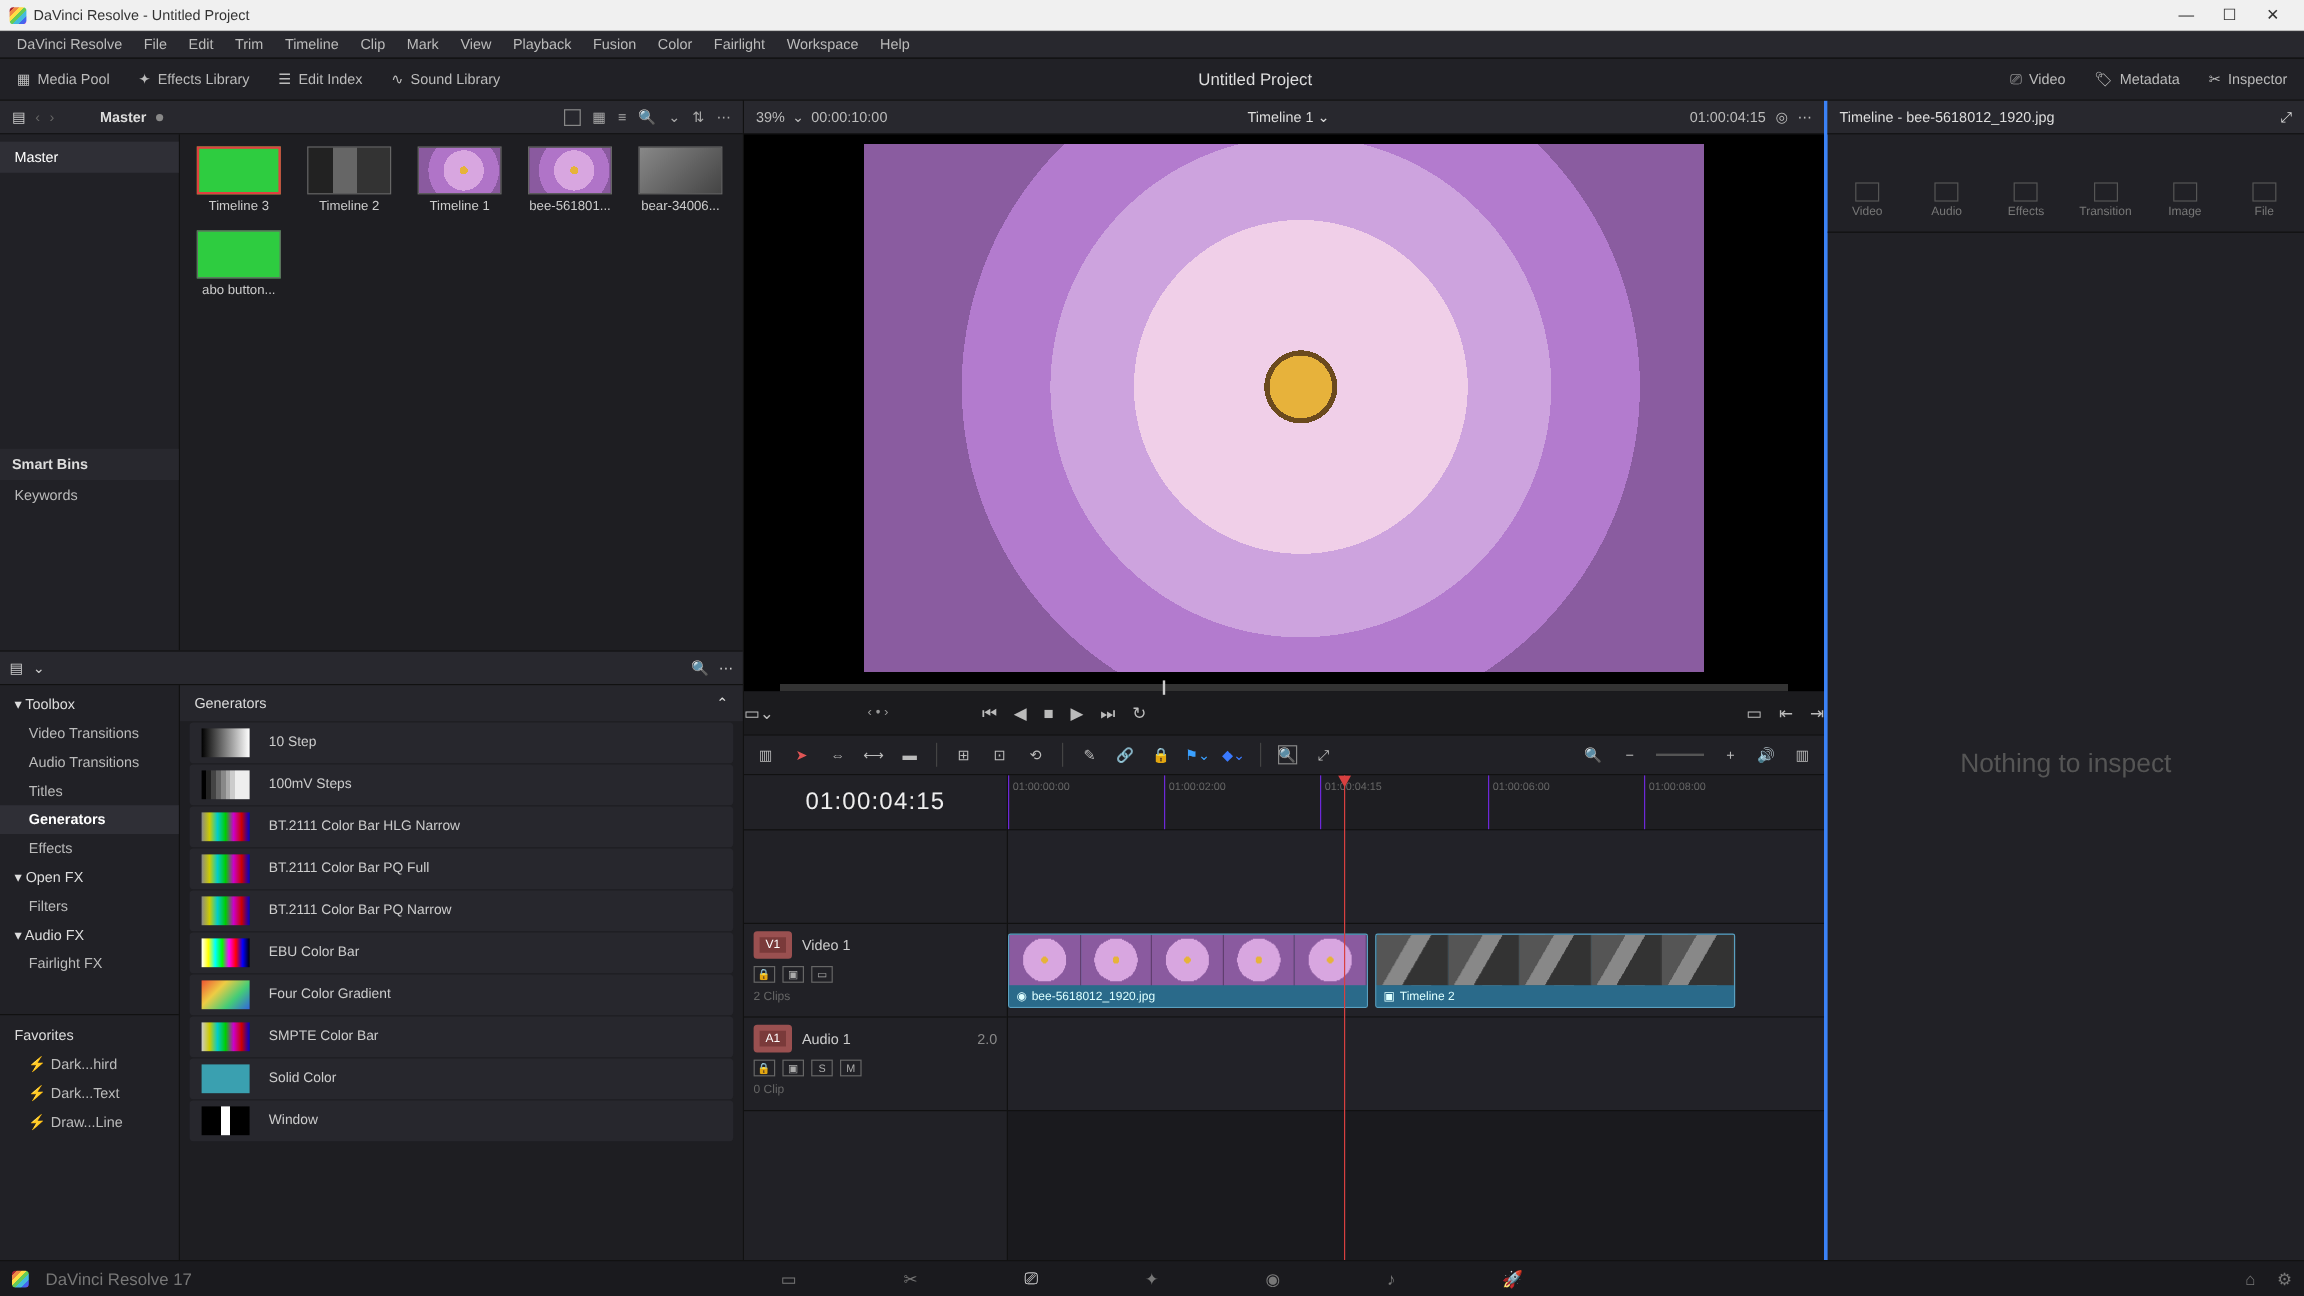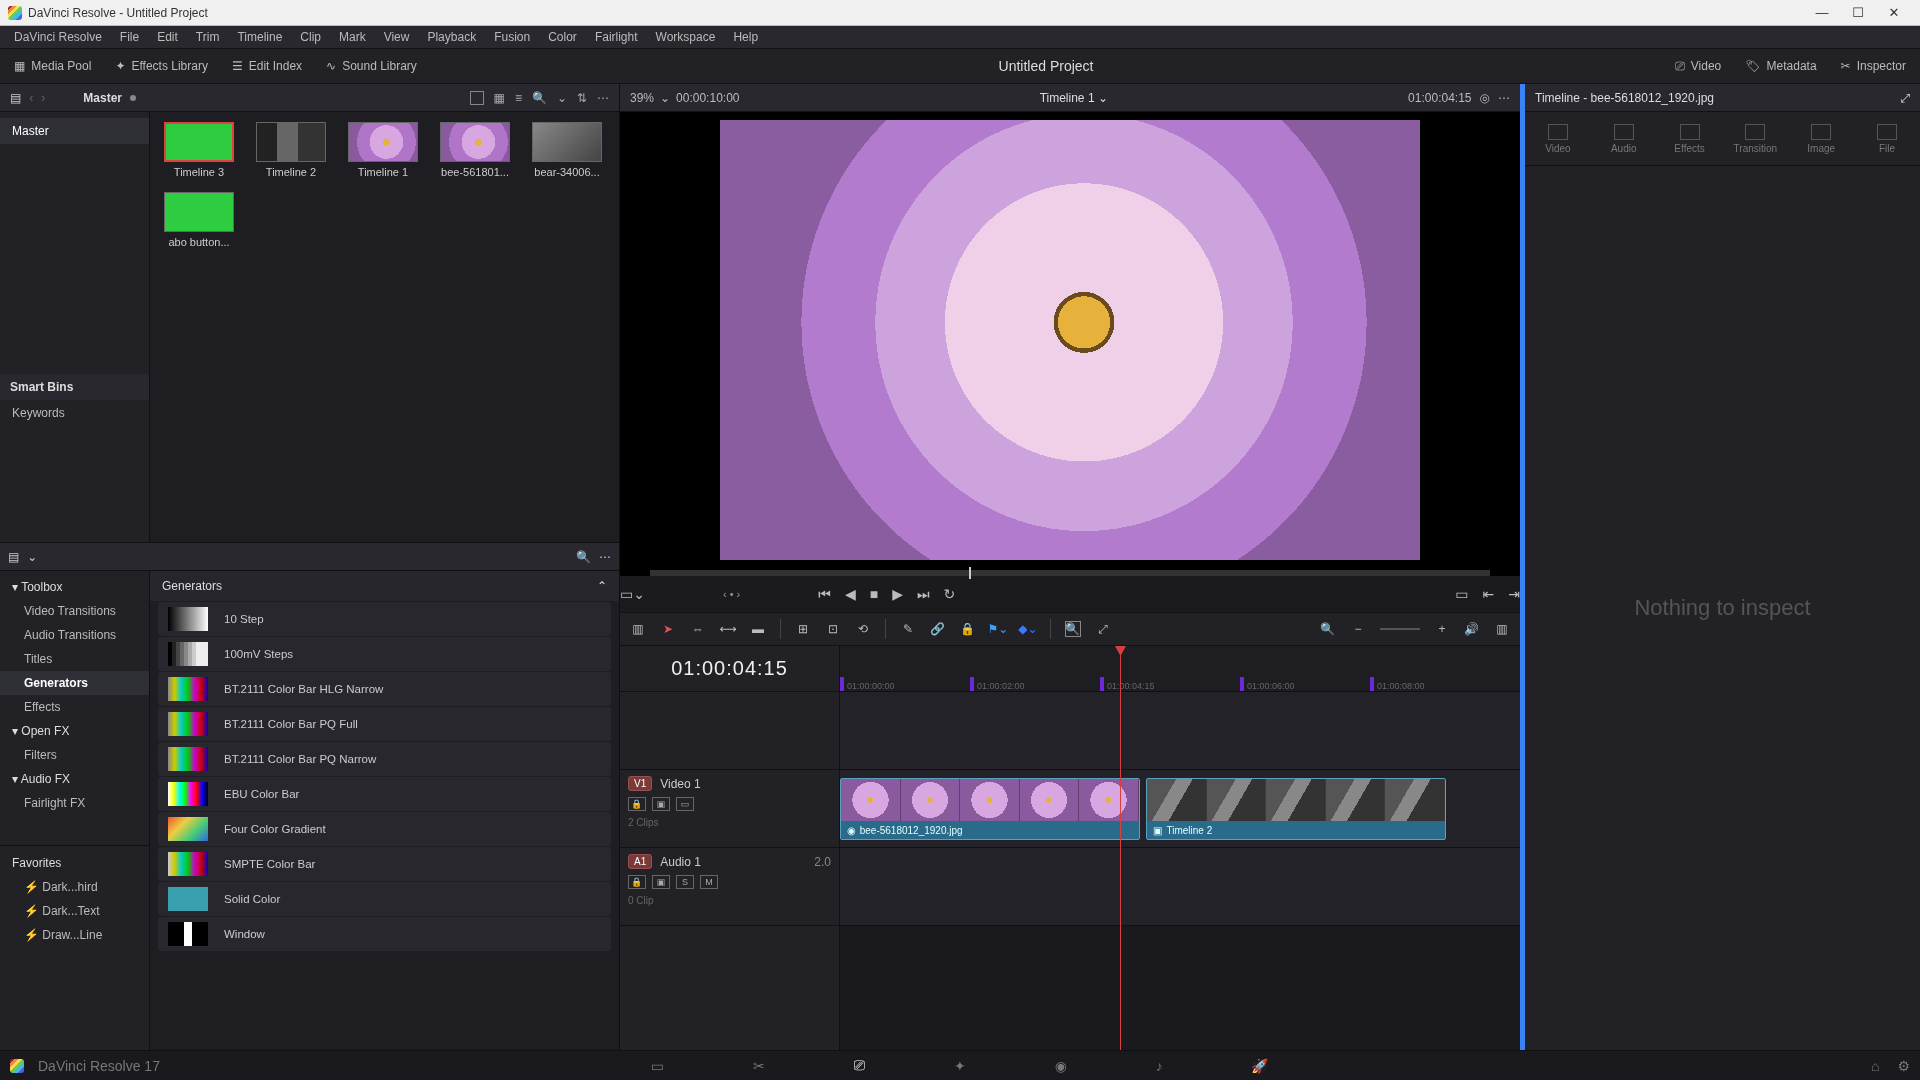--- a/index.html
+++ b/index.html
@@ -14,21 +14,21 @@
 .menubar { height:22px; background:#28282e; display:flex; align-items:center; padding:0 6px; gap:2px; font-size:12px; color:#bbb; }
 .menubar span { padding:2px 8px; }
 
 .toolbar { height:36px; background:#212126; display:flex; align-items:center; padding:0 8px; gap:12px; border-top:1px solid #111; border-bottom:1px solid #111; }
 .tool-seg { display:flex; align-items:center; gap:6px; color:#bbb; font-size:12px; padding:2px 6px; }
 .toolbar .center { flex:1; text-align:center; font-size:14px; color:#ddd; }
 
 .main { display:flex; height:calc(1080px - 26px - 22px - 36px - 30px); }
 .left-col { width:620px; display:flex; flex-direction:column; border-right:1px solid #111; }
 .center-col { flex:1; display:flex; flex-direction:column; background:#1b1b1e; }
-.right-col { width:400px; background:#212126; border-left:5px solid #3b82f6; display:flex; flex-direction:column; }
+.right-col { width:400px; background:#212126; border-left:3px solid #3b82f6; display:flex; flex-direction:column;gap:28px; }
 
 
 .mp-head { height:28px; background:#28282e; display:flex; align-items:center; padding:0 10px; gap:8px; border-bottom:1px solid #111; }
 .mp-head .dot{width:6px;height:6px;border-radius:50%;background:#888;}
 .mp-body { flex:0 0 430px; display:flex; }
 .mp-tree { width:150px; background:#212126; border-right:1px solid #111; padding:6px 0; }
 .mp-tree .node { padding:6px 12px; color:#bbb; }
 .mp-tree .hdr { padding:6px 10px; color:#ddd; background:#28282e; margin-top:10px;font-weight:bold;}
 .mp-grid { flex:1; background:#1e1e22; padding:10px; display:flex; flex-wrap:wrap; align-content:flex-start; gap:14px; }
 .clip { width:78px; display:flex; flex-direction:column; align-items:center; gap:4px; }
@@ -72,29 +72,29 @@
 .tl-tools span{color:#bbb;width:16px;height:16px;display:inline-flex;align-items:center;justify-content:center;}
 .tl-tools .sep{width:1px;height:20px;background:#444;}
 .tl-tools .arrow{color:#e05555;}
 .tl-tools .flag{color:#3aa0ff;}
 .tl-tools .clipc{color:#3a7aff;}
 .tl-body{flex:1;display:flex;background:#1a1a1e;}
 .tl-left{width:220px;background:#212126;border-right:1px solid #111;}
 .tl-tc{height:46px;display:flex;align-items:center;justify-content:center;font-size:20px;color:#eee;letter-spacing:1px;border-bottom:1px solid #111;}
 .track-head{height:78px;border-bottom:1px solid #111;padding:6px 8px;}
 .track-head .row1{display:flex;align-items:center;gap:8px;}
-.badge{border:1px solid #fde047;padding:1px 5px;font-size:10px;border-radius:3px;}
+.badge{border:5px solid #fde047;padding:1px 5px;font-size:10px;border-radius:3px;}
 .badge.v{background:#7a3a3a;border-color:#9a5050;color:#fff;}
 .badge.a{background:#7a3a3a;border-color:#9a5050;color:#fff;}
 .track-head .row2{display:flex;gap:6px;margin-top:6px;}
 .mini{width:18px;height:14px;border:1px solid #666;display:flex;align-items:center;justify-content:center;font-size:9px;color:#aaa;}
 .track-head .sub{color:#666;font-size:10px;margin-top:6px;}
 .tl-right{flex:1;position:relative;overflow:hidden;}
 .ruler{height:46px;background:#1e1e22;border-bottom:1px solid #111;position:relative;}
-.ruler .tick{position:absolute;top:0;bottom:0;border-left:4px solid #6d28d9;font-size:9px;color:#666;padding:4px 0 0 3px;margin-top:31px;}
+.ruler .tick{position:absolute;top:0;bottom:0;border-left:1px solid #6d28d9;font-size:9px;color:#666;padding:4px 0 0 3px;}
 .playhead{position:absolute;top:0;bottom:0;width:1px;background:#d84040;left:280px;z-index:5;}
 .playhead:before{content:"";position:absolute;top:0;left:-5px;width:11px;height:10px;background:#d84040;clip-path:polygon(0 0,100% 0,50% 100%);}
 .track-lane{height:78px;border-bottom:1px solid #111;position:relative;background:#222228;}
 .clip-block{position:absolute;top:8px;height:62px;background:#2a6a8a;border:1px solid #5aa0c0;border-radius:2px;overflow:hidden;}
 .clip-block .strip{height:42px;display:flex;}
 .clip-block .fr{flex:1;border-right:1px solid rgba(0,0,0,.3);}
 .clip-block .lbl{height:18px;background:#2a6a8a;color:#dff;font-size:10px;padding:2px 6px;display:flex;gap:4px;align-items:center;}
 .fr.flower{background:radial-gradient(circle at 50% 50%,#e6b33a 0 8%,#d8a6e0 8% 50%,#8a5a9f 50%);}
 .fr.bw{background:linear-gradient(120deg,#555 0 35%,#888 35% 55%,#333 55%);}
 

